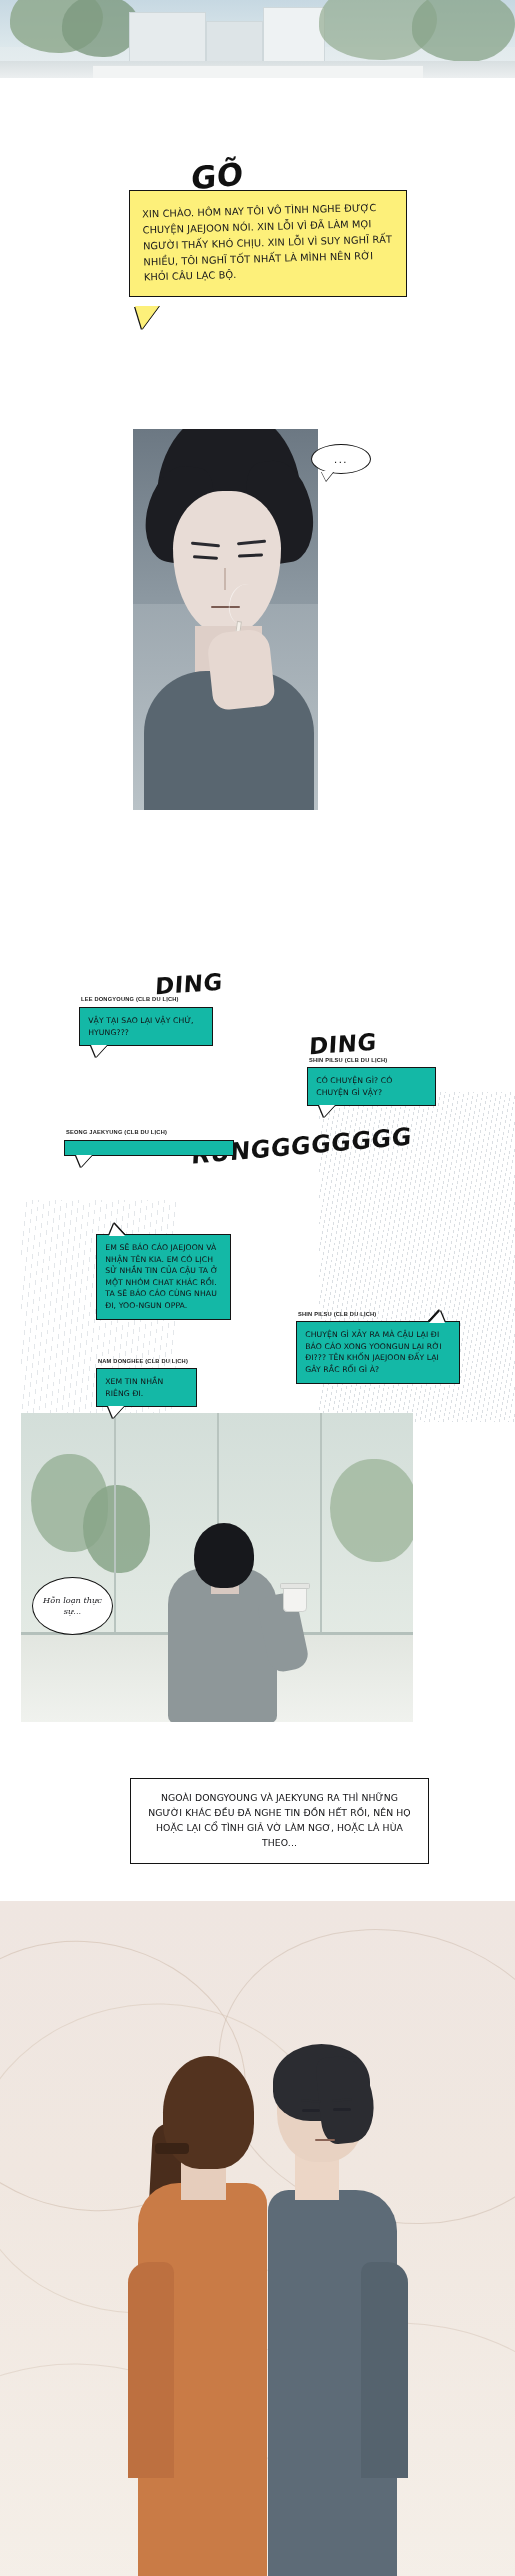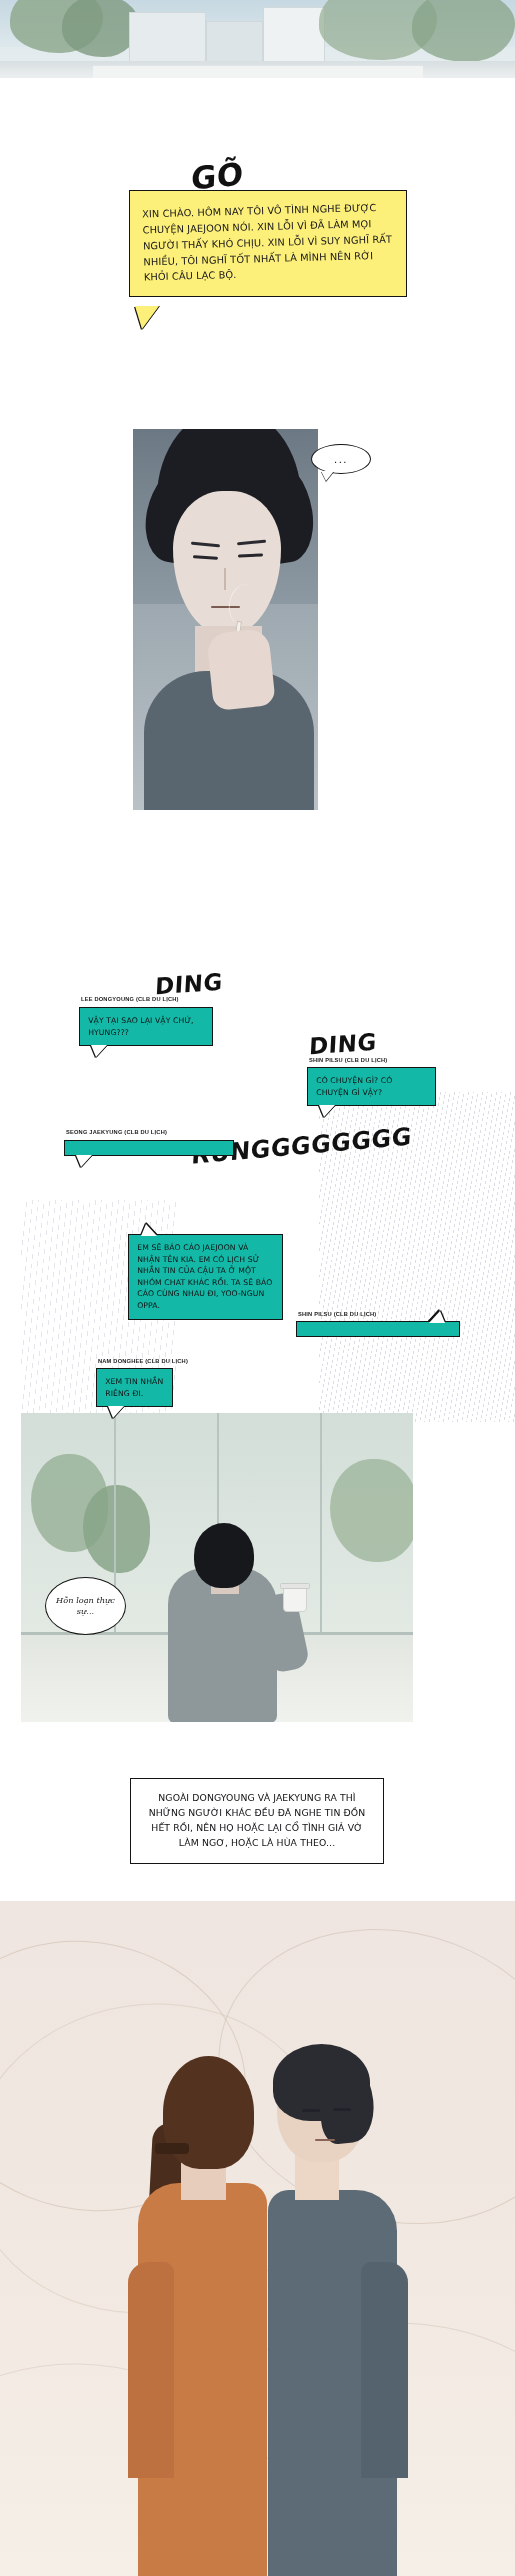--- a/index.html
+++ b/index.html
@@ -352,21 +352,21 @@
     background:#f3f3f1; border:1px solid #cfd2cf; border-radius: 2.1px 2.1px 4.1px 4.1px;
   }
   .pb-cup-lid {
     position:absolute; left: 259px; top: 170px; width: 30px; height: 6.2px;
     background:#e4e5e2; border:1px solid #c9ccc9; border-radius: 1.5px;
   }
 
   
   .balloon-soft {
     position:absolute;
-    left: 45px; top: 1577px;
+    left: 32px; top: 1577px;
     width: 81px; height: 58px;
     background:#ffffff;
     border: 1px solid #141414;
     border-radius: 50% 50% 50% 50%;
     display:flex; align-items:center; justify-content:flex-start;
     text-align:center;
     padding: 5.2px;
   }
   .balloon-soft p {
     font-family: "DejaVu Serif", serif;
@@ -385,21 +385,21 @@
     text-align:center;
   }
   .narr-box p {
     font-family: "DejaVu Sans", sans-serif;
     font-size: 9.3px;
     line-height: 1.6;
     color:#111114;
     text-transform: uppercase;
     letter-spacing: 0.1px;
   }
-  .narr-1 { left: 130px; top: 1778px; width: 254px; }
+  .narr-1 { left: 130px; top: 1778px; width: 299px; }
 
   
   .panel-couple {
     position:absolute;
     left: 0; top: 1901px;
     width: 515px; height: 776px;
     background: linear-gradient(180deg,#efe6e1 0%, #f0e7e0 35%, #f3ece5 70%, #f6f1ea 100%);
     overflow:hidden;
   }
   .pc-swirl {
@@ -567,32 +567,33 @@
   <div class="bubble" style="left:307px; top:1067px; width:129px;">
     <p>CÓ CHUYỆN GÌ? CÓ CHUYỆN GÌ VẬY?</p>
     <span class="tail tail-dl"></span>
   </div>
 
   <div class="msg-label" style="left:66px; top:1129px;">SEONG JAEKYUNG (CLB DU LỊCH)</div>
   <div class="bubble" style="left:64px; top:1140px; width:170px;">
     <span class="tail tail-dl"></span>
   </div>
 
-  <div class="bubble" style="left:96px; top:1234px; width:155px;margin-left:32px;">
+  <div class="bubble" style="left:96px; top:1234px; width:135px;">
     <p>EM SẼ BÁO CÁO JAEJOON VÀ NHẬN TÊN KIA. EM CÓ LỊCH SỬ NHẮN TIN CỦA CẬU TA Ở MỘT NHÓM CHAT KHÁC RỒI. TA SẼ BÁO CÁO CÙNG NHAU ĐI, YOO-NGUN OPPA.</p>
     <span class="tail tail-ul"></span>
   </div>
 
   <div class="msg-label" style="left:298px; top:1311px;">SHIN PILSU (CLB DU LỊCH)</div>
   <div class="bubble" style="left:296px; top:1321px; width:164px;">
+    <p>CHUYỆN GÌ XẢY RA MÀ CẬU LẠI ĐI BÁO CÁO XONG YOONGUN LẠI RỜI ĐI??? TÊN KHỐN JAEJOON ĐẤY LẠI GÂY RẮC RỐI GÌ À?</p>
     <span class="tail tail-ur"></span>
   </div>
 
   <div class="msg-label" style="left:98px; top:1358px;">NAM DONGHEE (CLB DU LỊCH)</div>
-  <div class="bubble" style="left:96px; top:1368px; width:77px;">
+  <div class="bubble" style="left:96px; top:1368px; width:101px;">
     <p>XEM TIN NHẮN RIÊNG ĐI.</p>
     <span class="tail tail-dl"></span>
   </div>
 
   <div class="panel-back">
     <div class="pb-glass"></div>
     <div class="pb-green pb-g1"></div>
     <div class="pb-green pb-g2"></div>
     <div class="pb-green pb-g3"></div>
     <div class="pb-mullion" style="left:93px;"></div>

